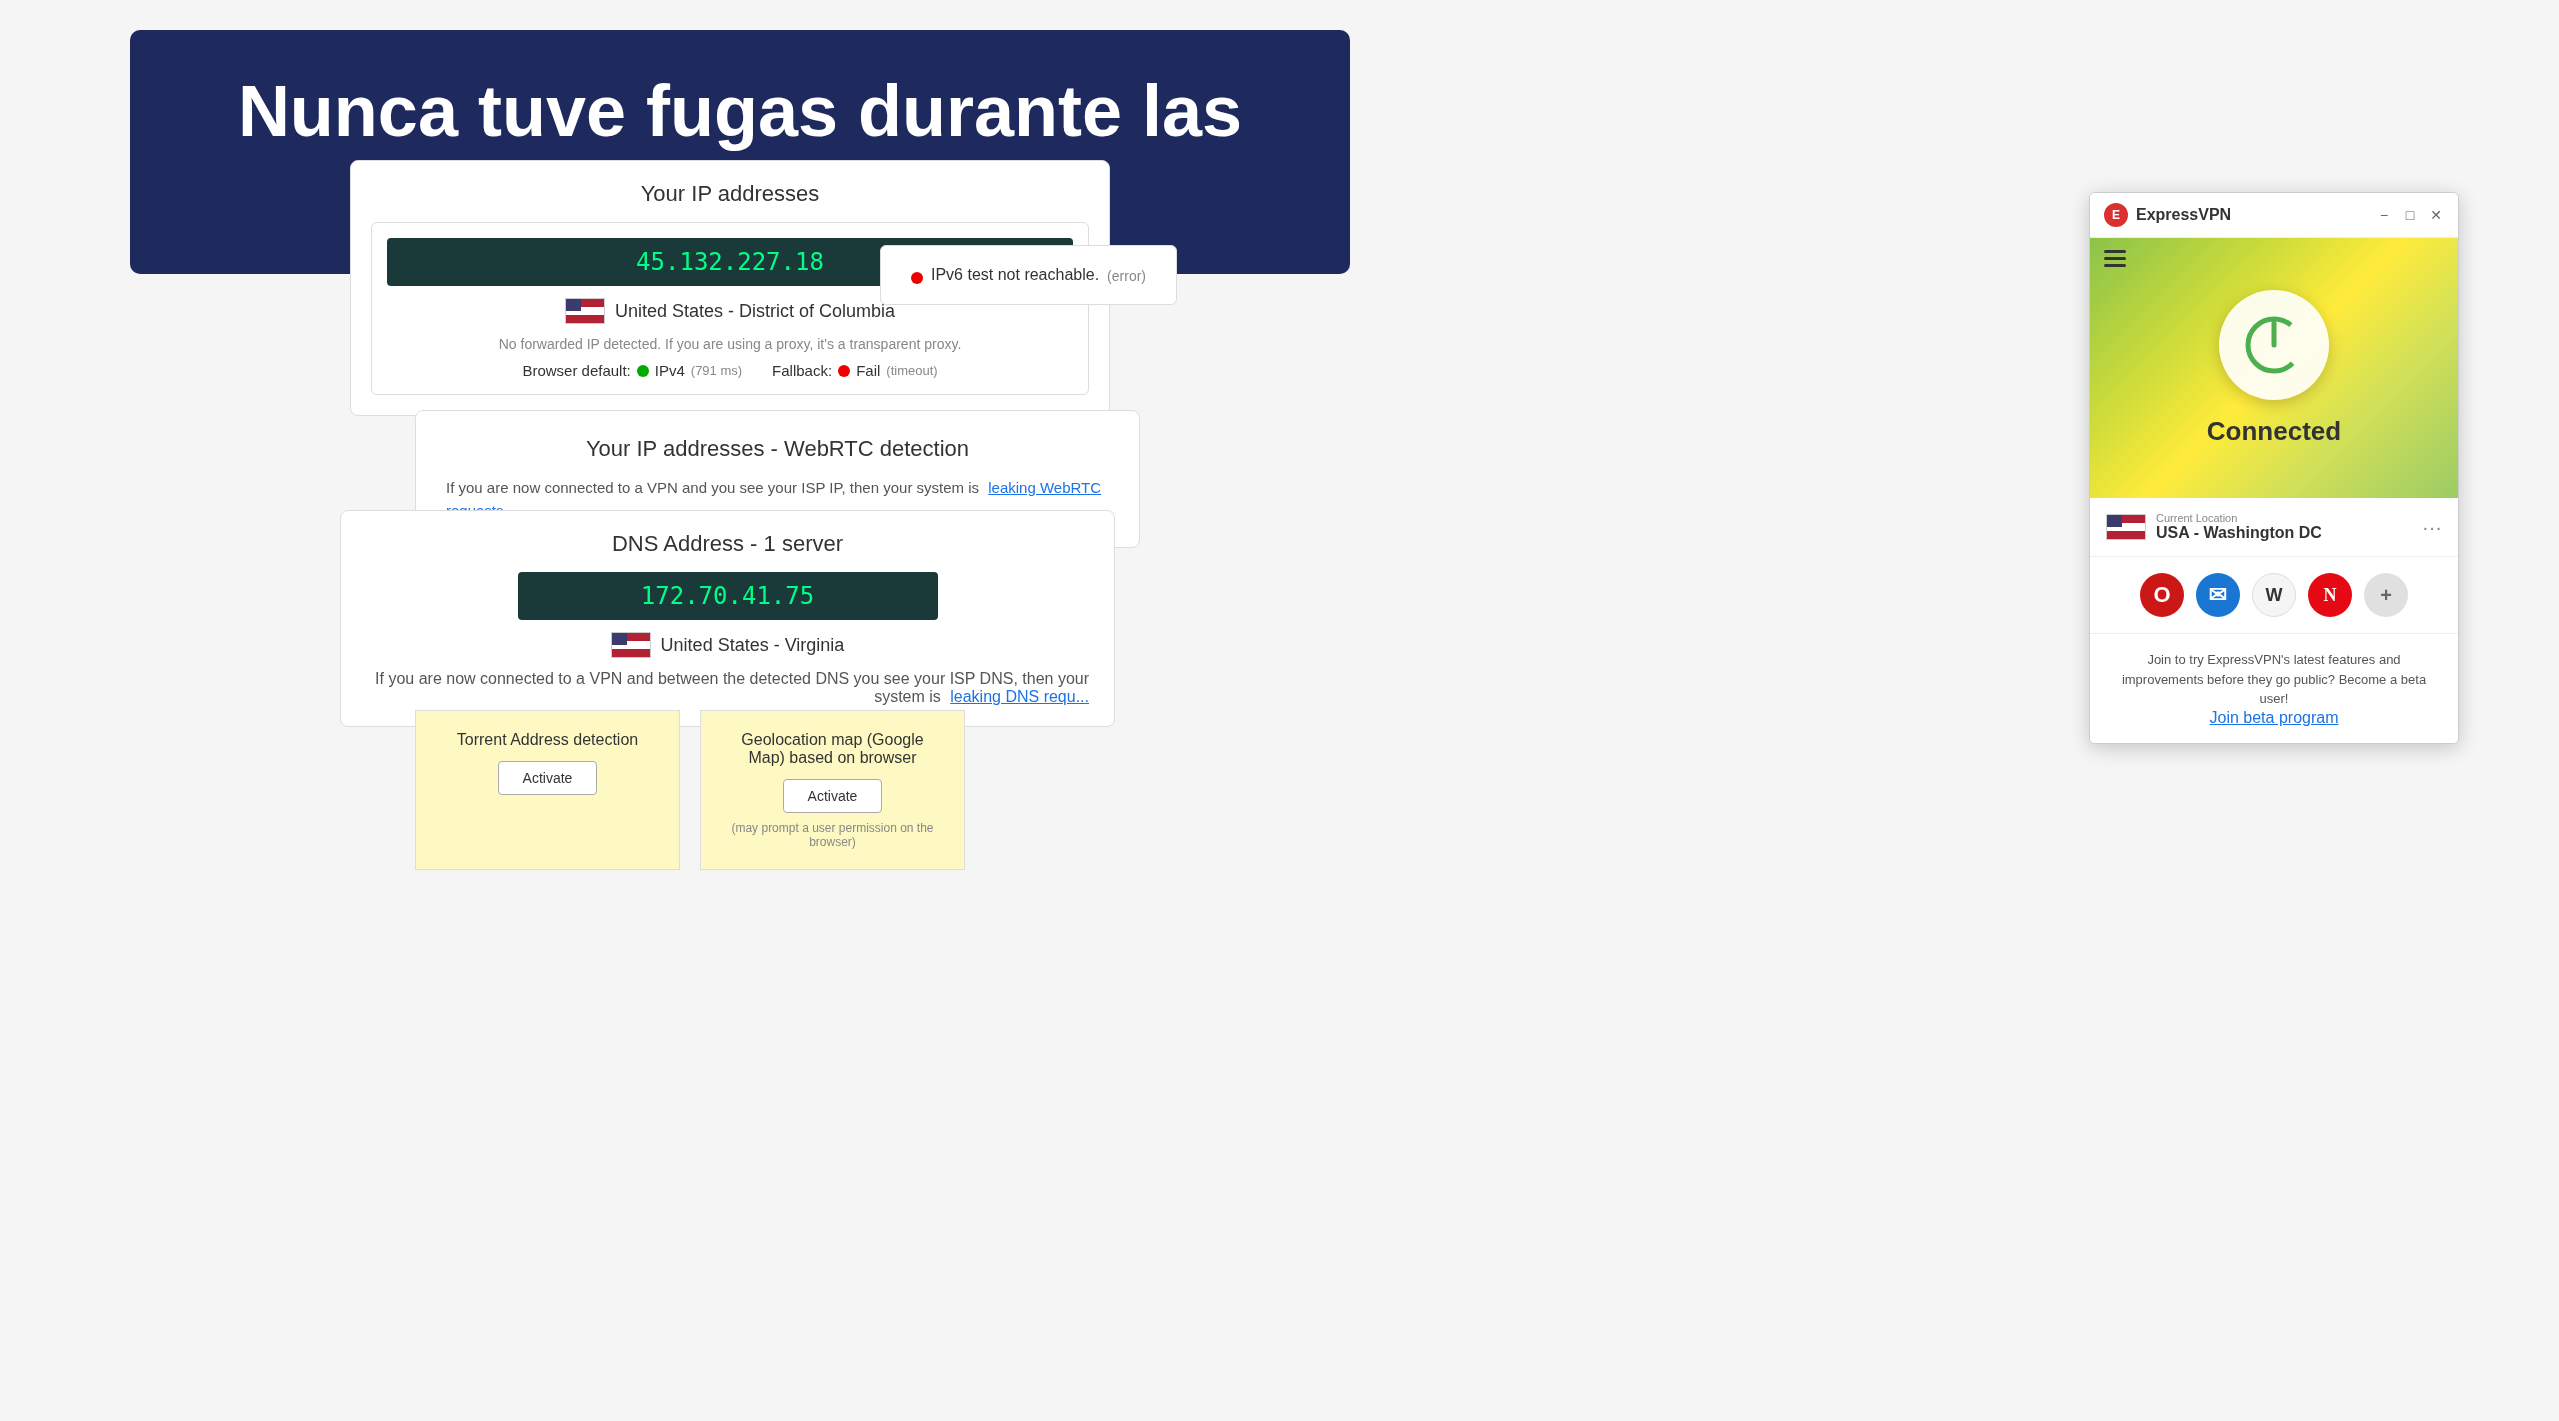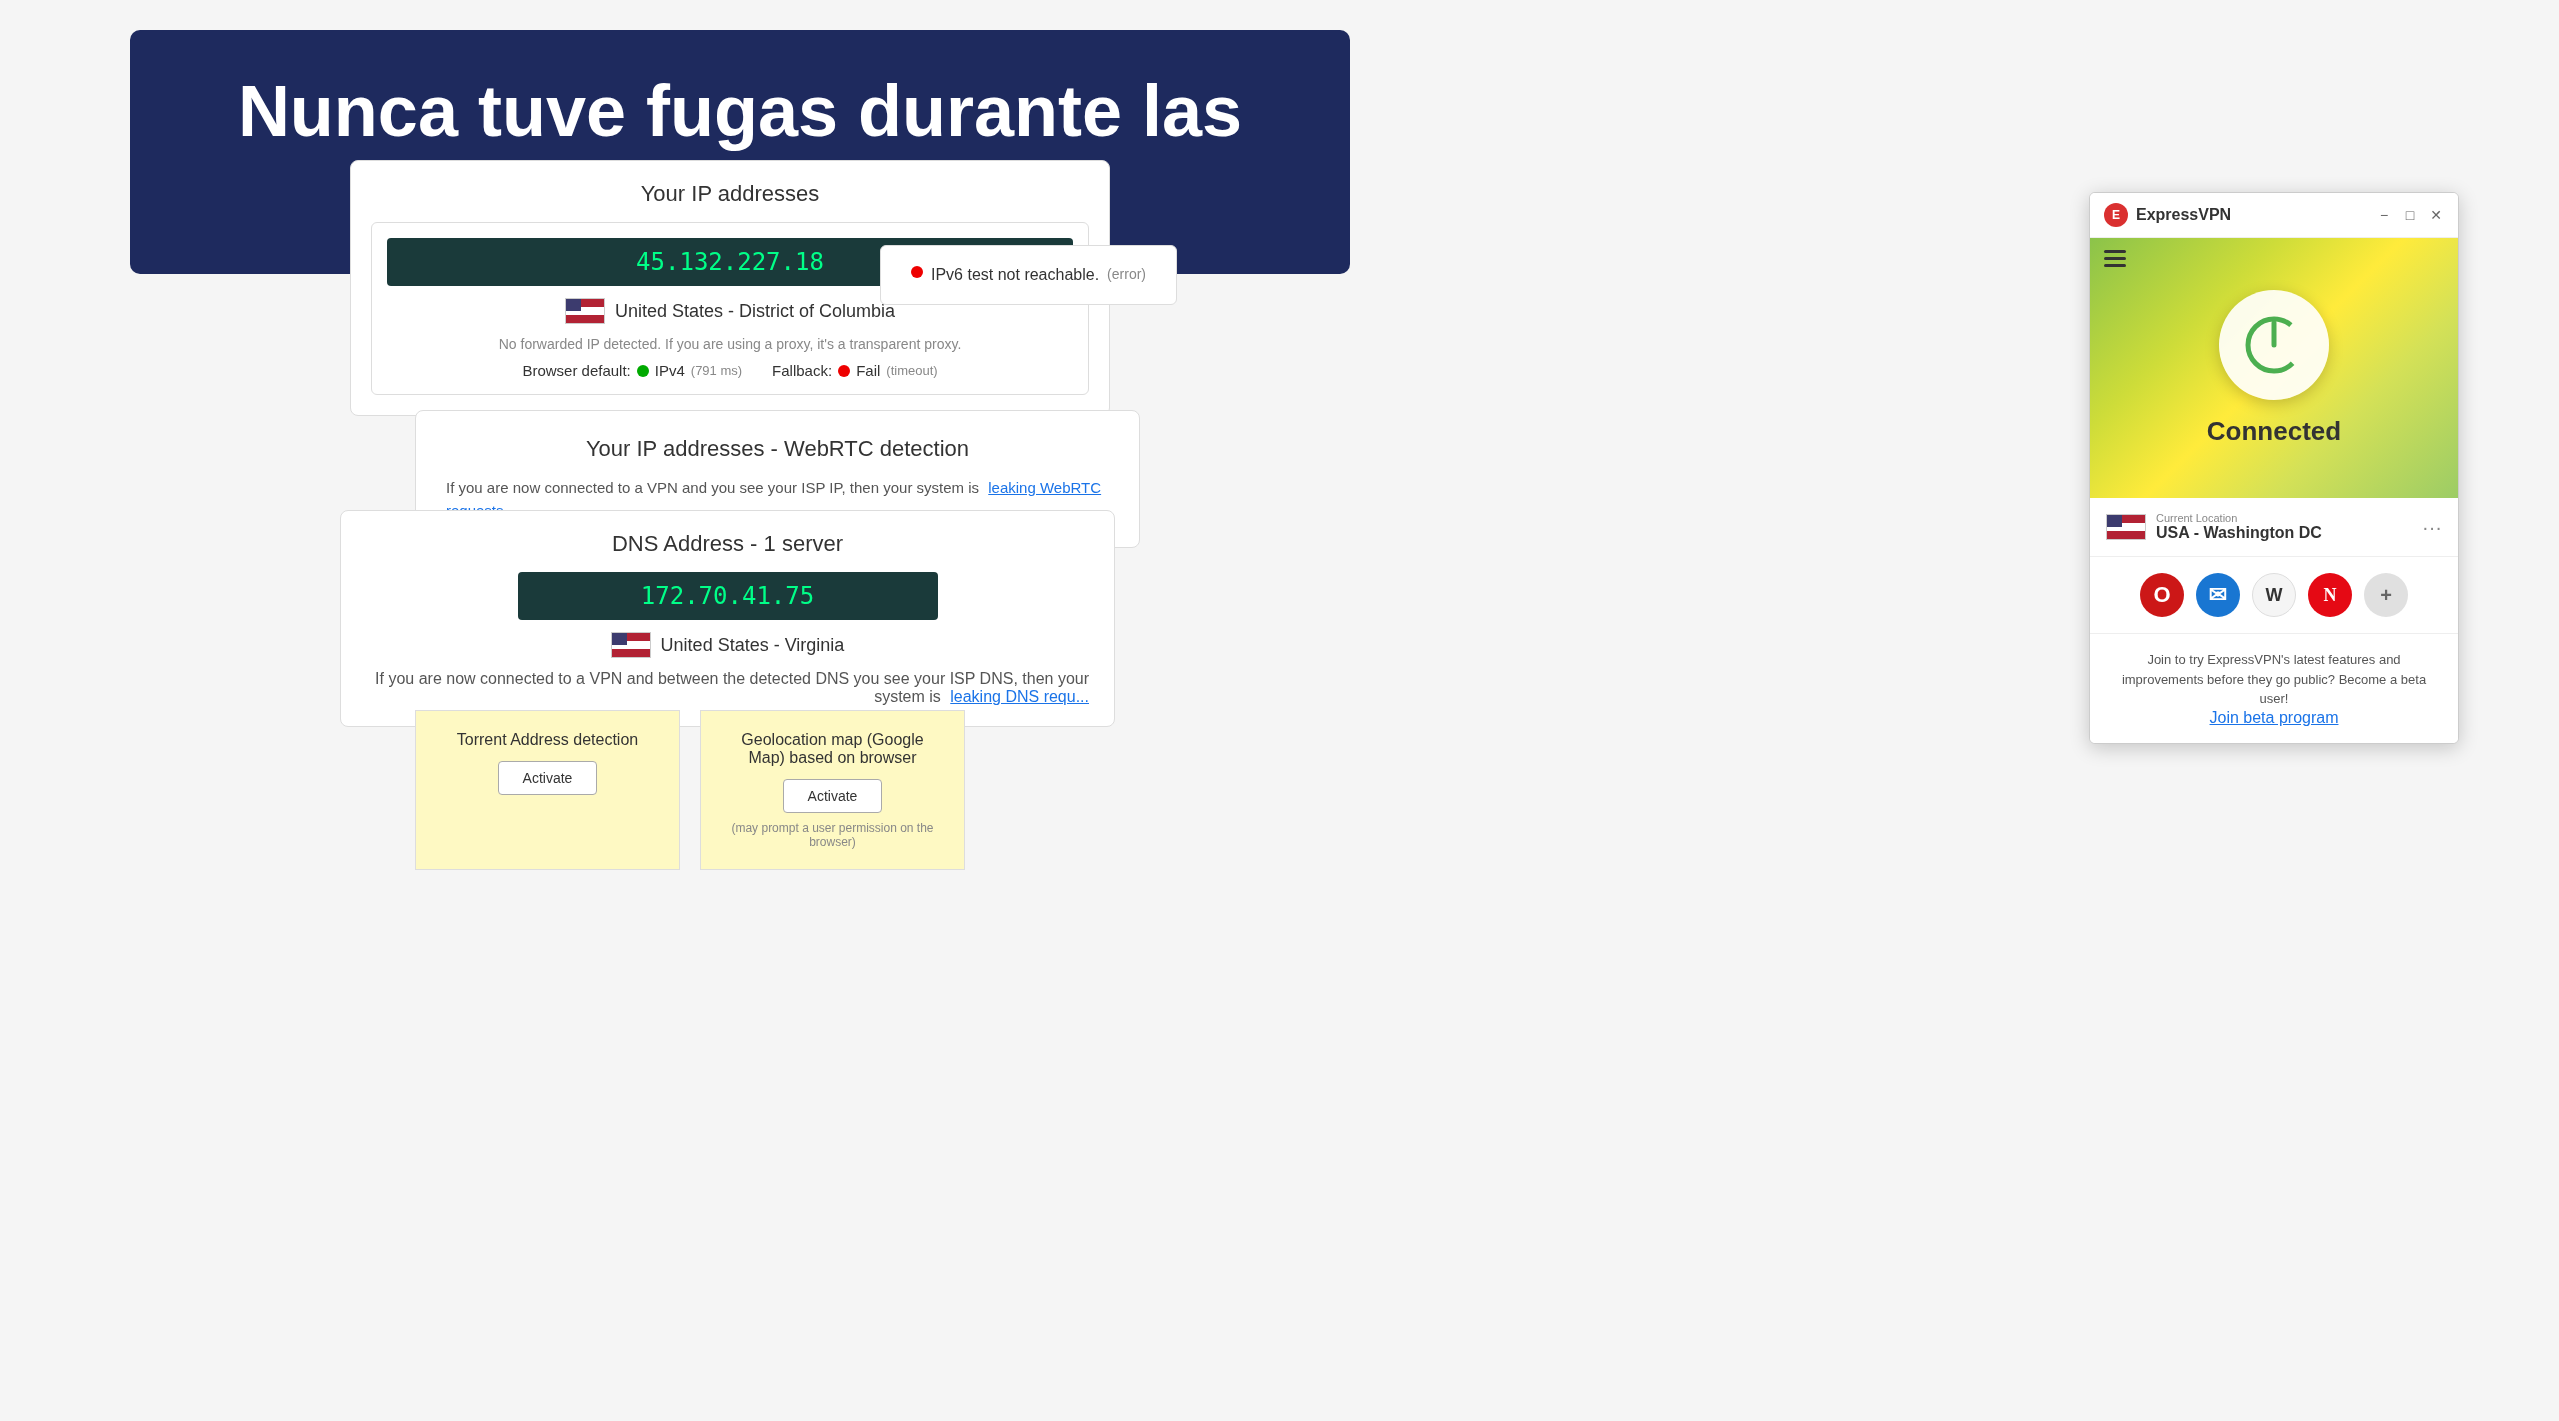--- a/index.html
+++ b/index.html
@@ -104,21 +104,21 @@
       left: 880px;
       background: white;
       border: 1px solid #ddd;
       border-radius: 6px;
       padding: 20px 30px;
     }
     .ipv6-text {
       font-size: 16px;
       color: #333;
       display: flex;
-      align-items: flex-start;
+      align-items: flex-end;
       gap: 8px;
     }
     .dot-red {
       width: 12px;
       height: 12px;
       background: #e00;
       border-radius: 50%;
       display: inline-block;
     }
     .dot-green {

